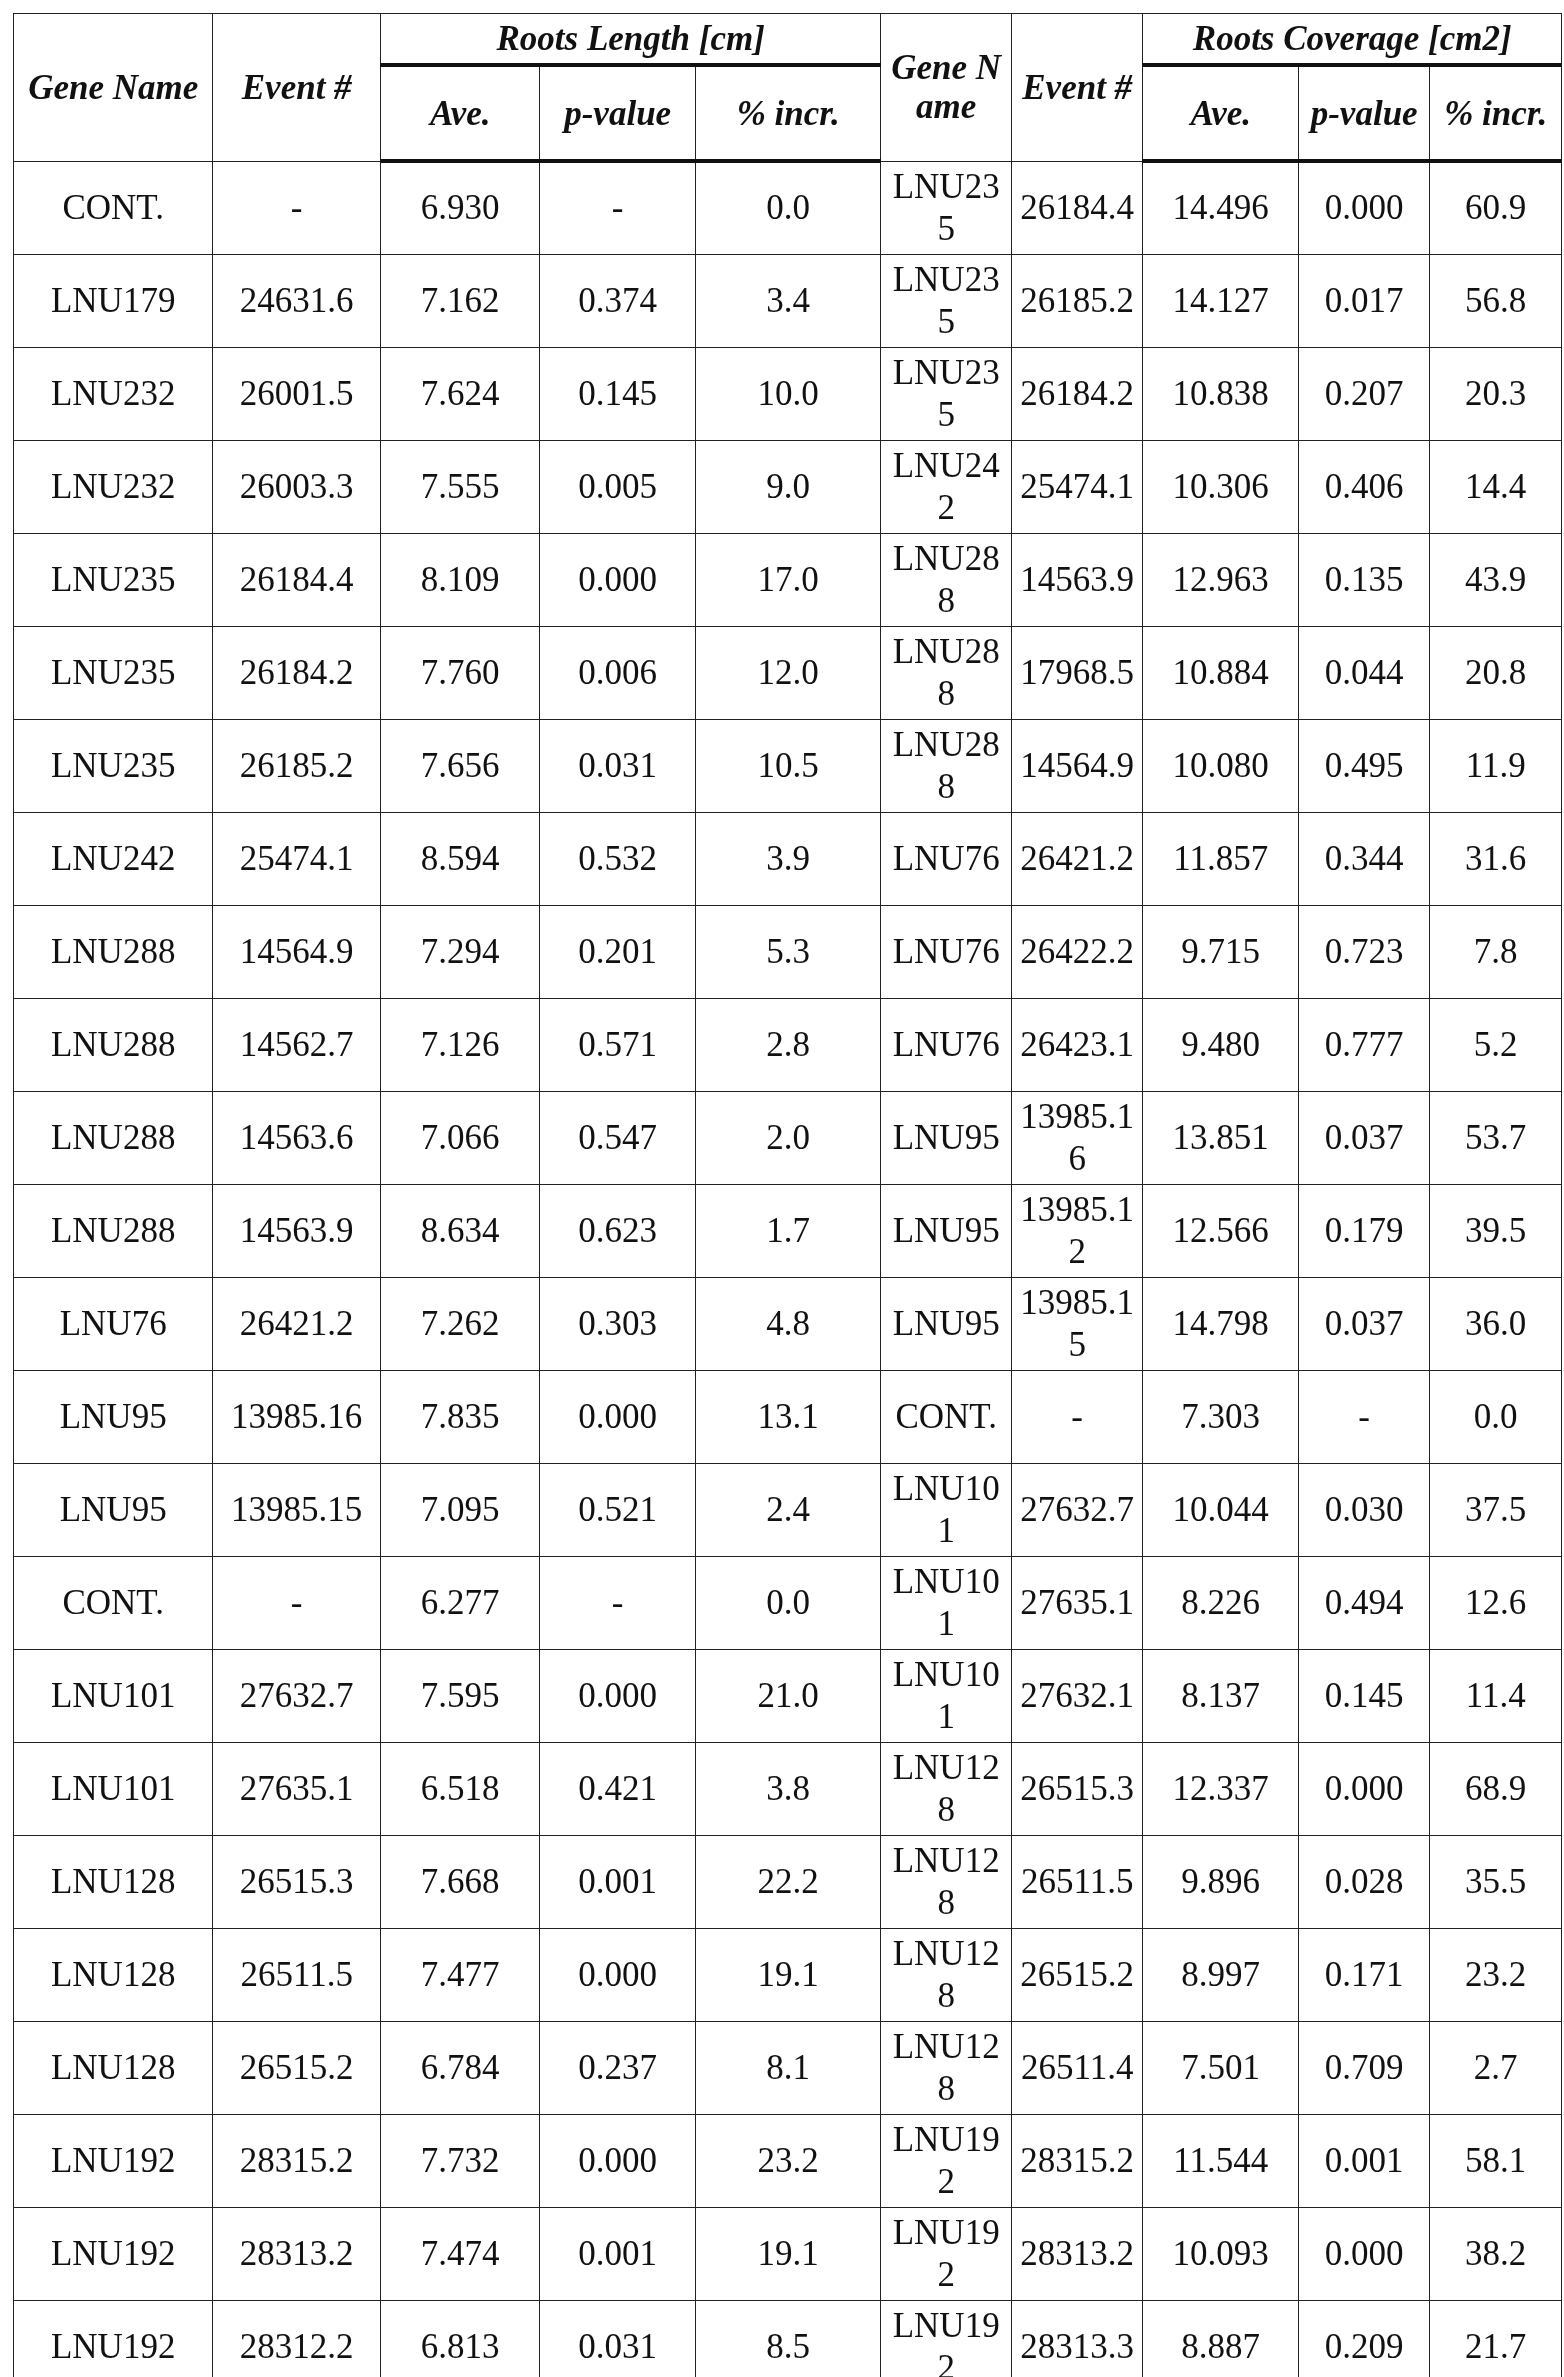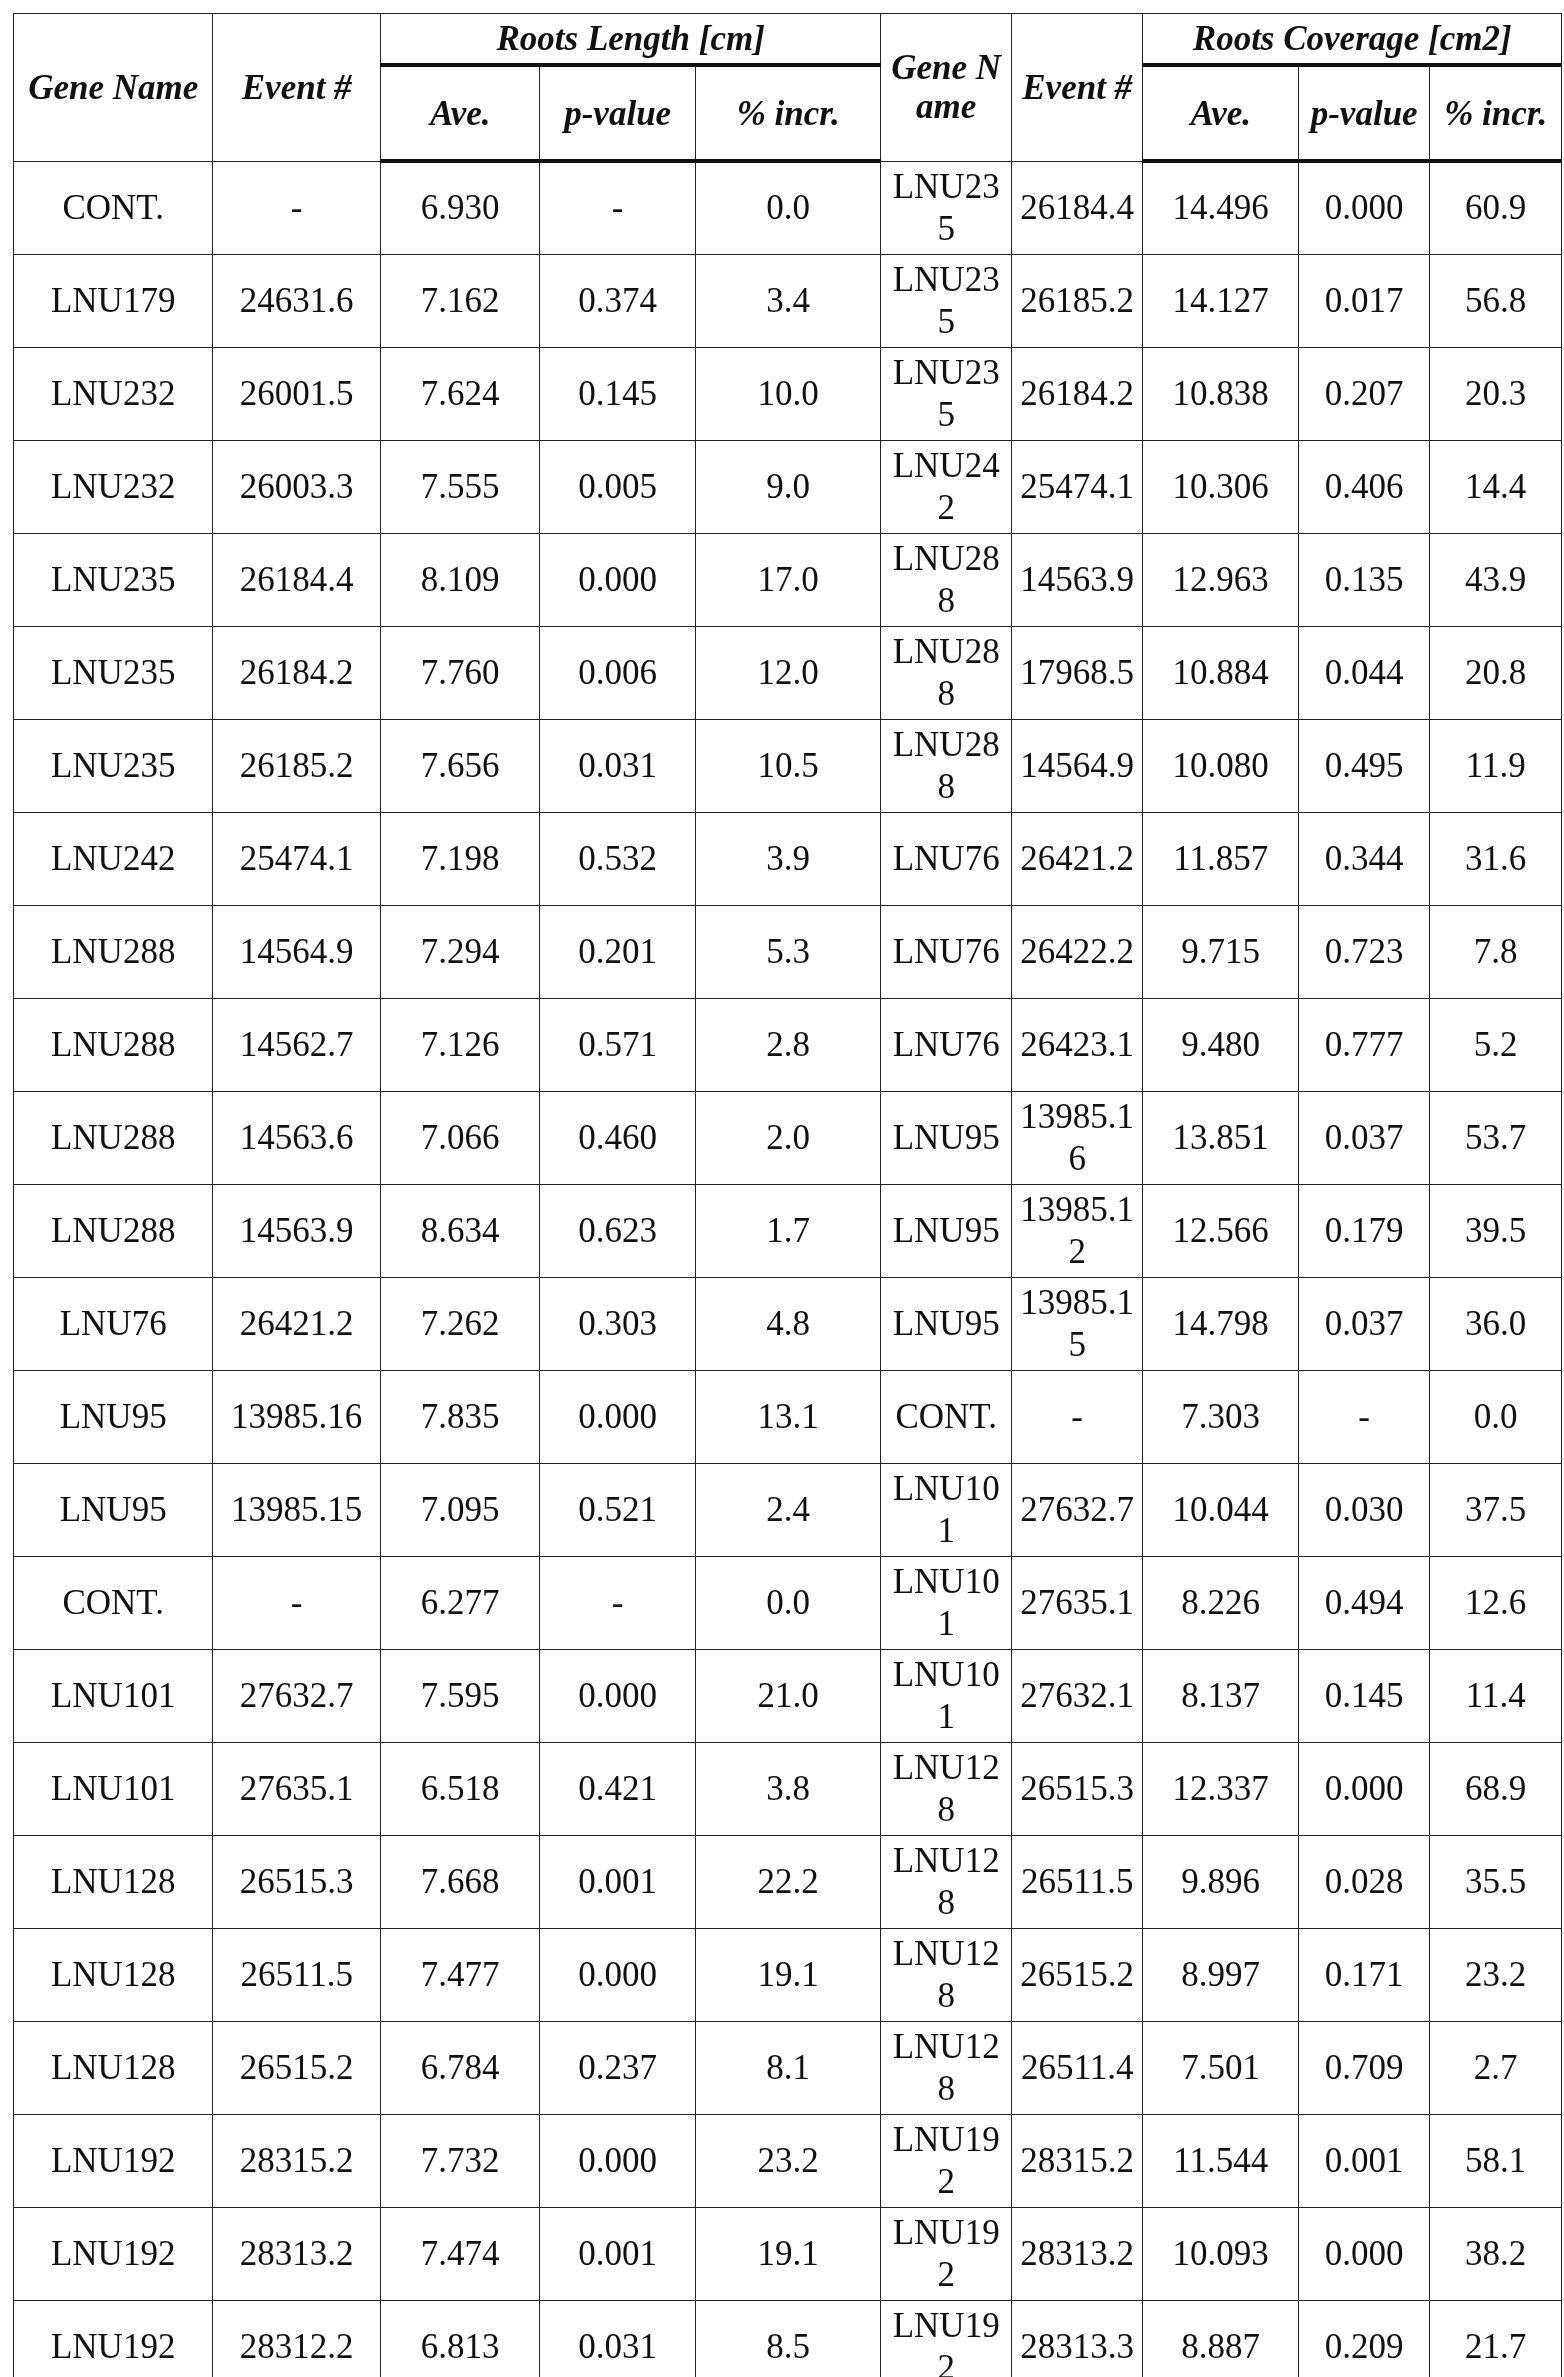--- a/index.html
+++ b/index.html
@@ -140,21 +140,21 @@
         <td>10.5</td>
         <td>LNU288</td>
         <td>14564.9</td>
         <td>10.080</td>
         <td>0.495</td>
         <td>11.9</td>
       </tr>
       <tr>
         <td>LNU242</td>
         <td>25474.1</td>
-        <td>7.198</td>
+        <td>8.594</td>
         <td>0.532</td>
         <td>3.9</td>
         <td>LNU76</td>
         <td>26421.2</td>
         <td>11.857</td>
         <td>0.344</td>
         <td>31.6</td>
       </tr>
       <tr>
         <td>LNU288</td>
@@ -177,21 +177,21 @@
         <td>LNU76</td>
         <td>26423.1</td>
         <td>9.480</td>
         <td>0.777</td>
         <td>5.2</td>
       </tr>
       <tr>
         <td>LNU288</td>
         <td>14563.6</td>
         <td>7.066</td>
-        <td>0.460</td>
+        <td>0.547</td>
         <td>2.0</td>
         <td>LNU95</td>
         <td>13985.16</td>
         <td>13.851</td>
         <td>0.037</td>
         <td>53.7</td>
       </tr>
       <tr>
         <td>LNU288</td>
         <td>14563.9</td>

